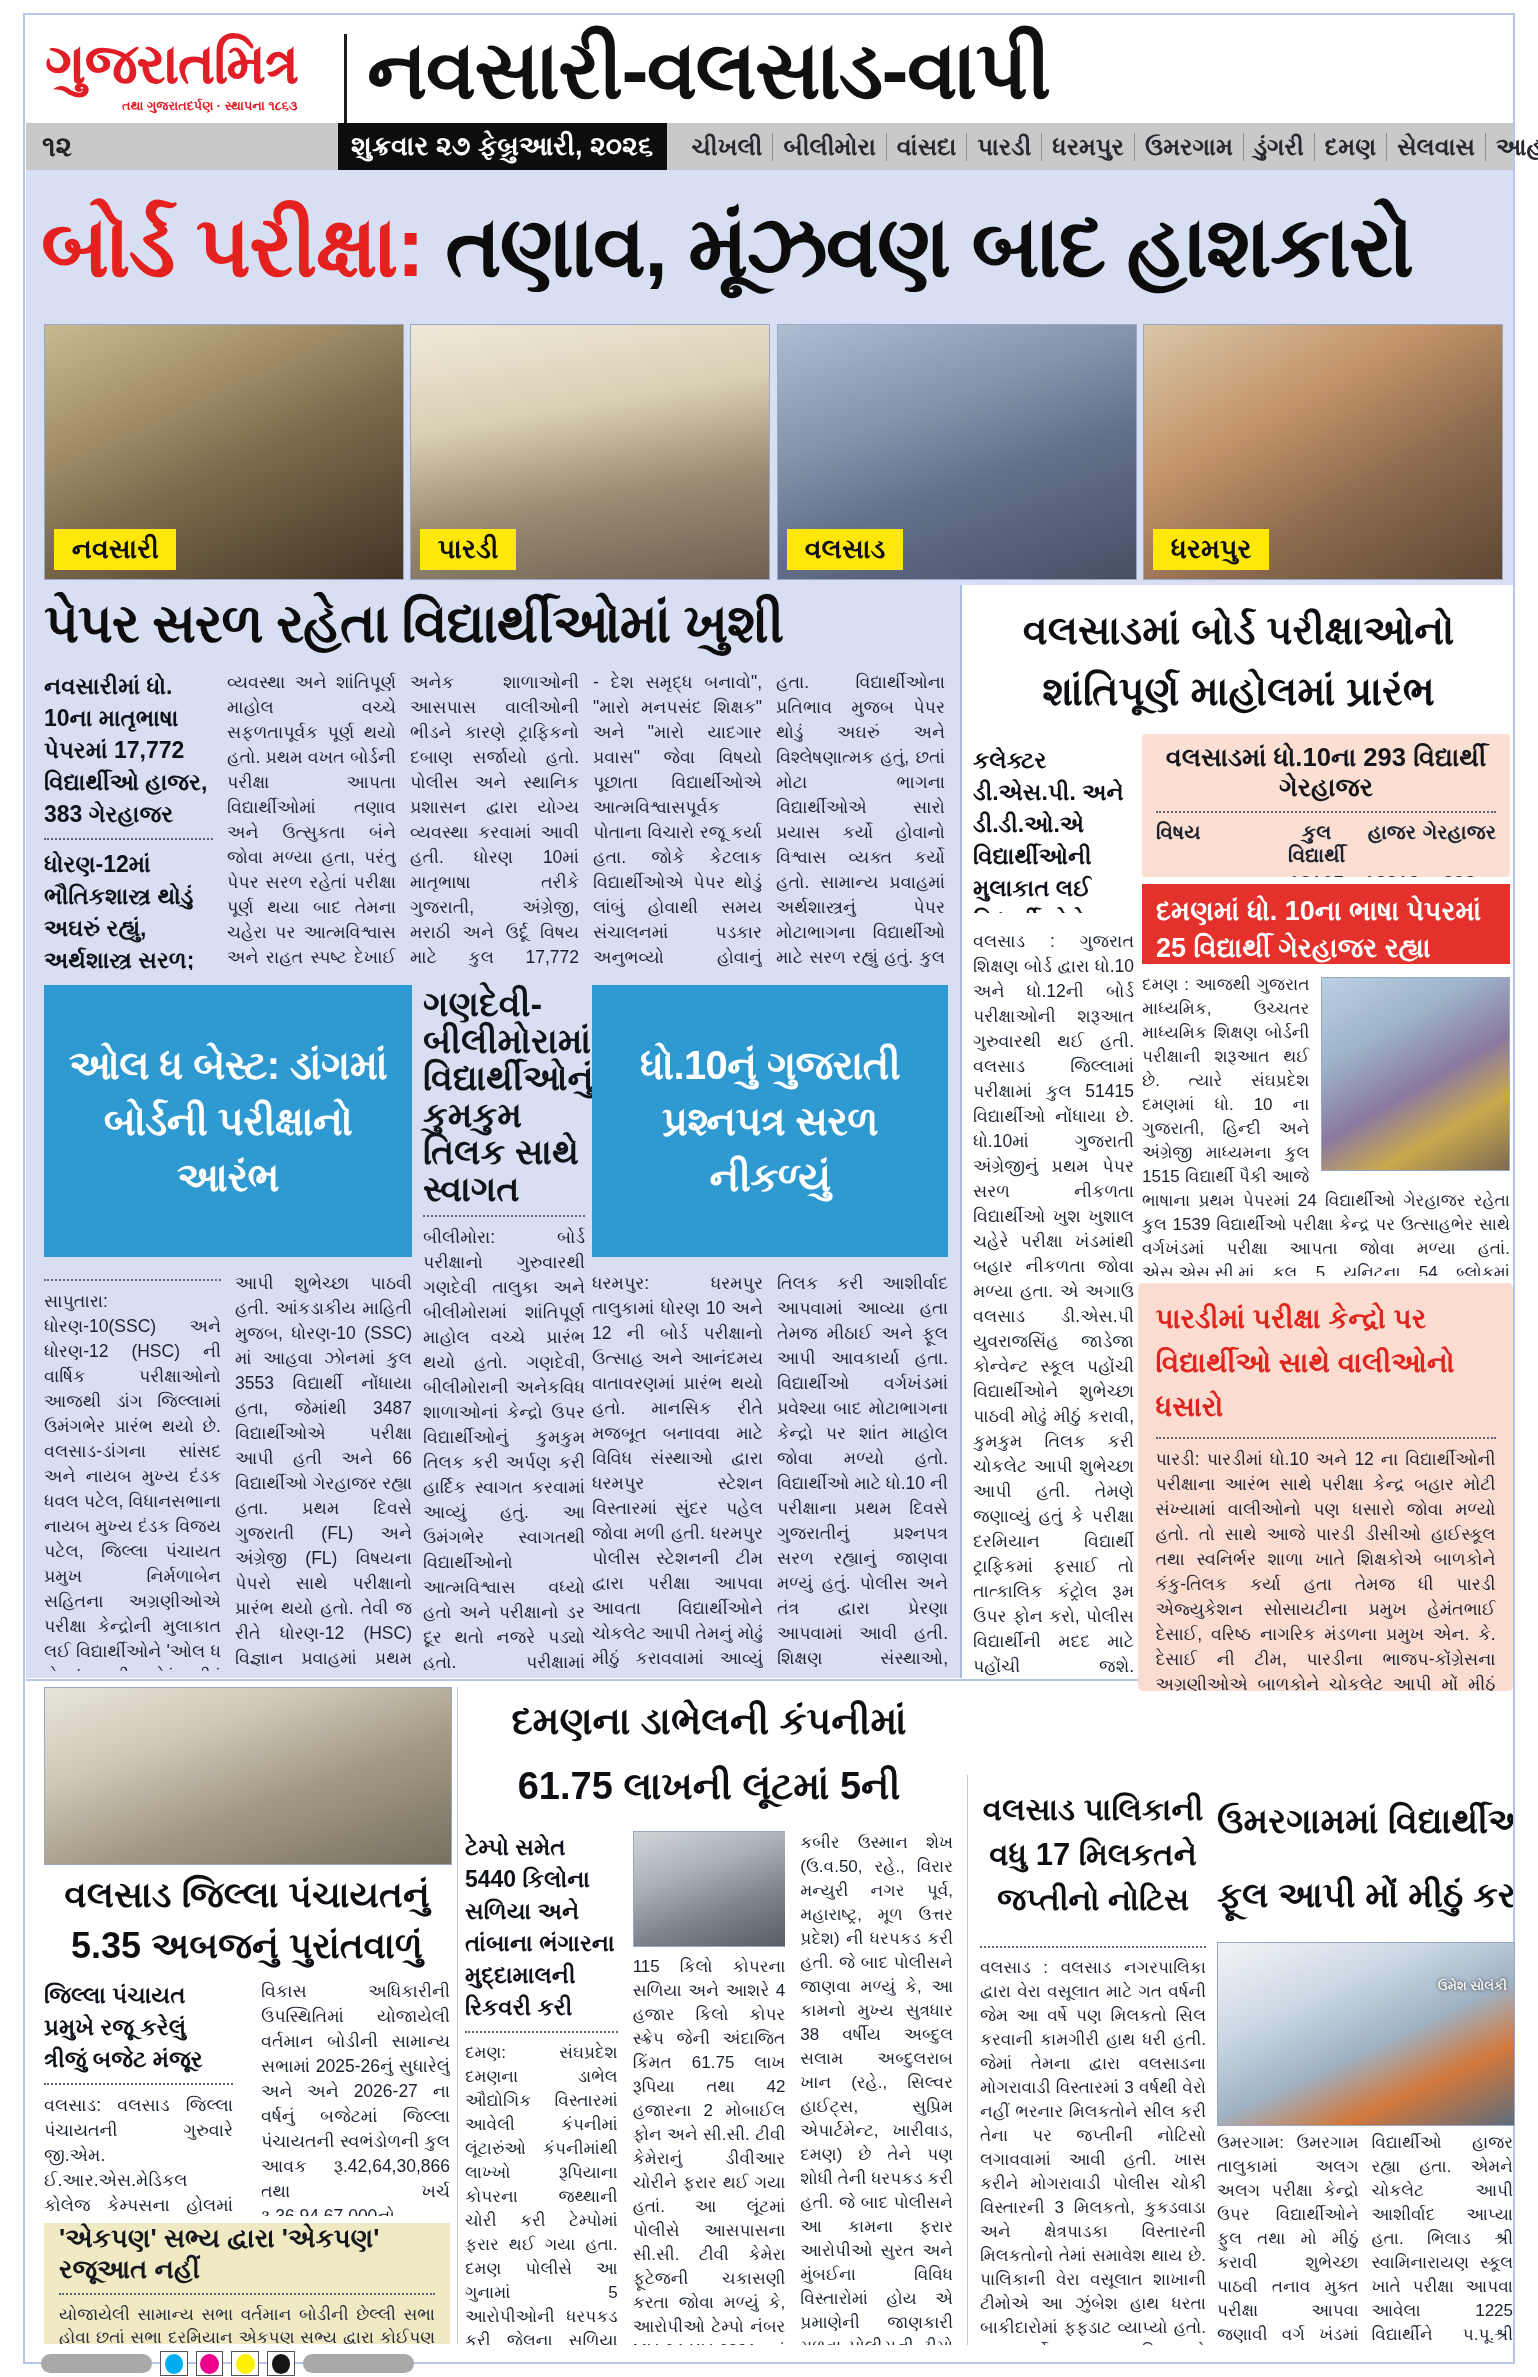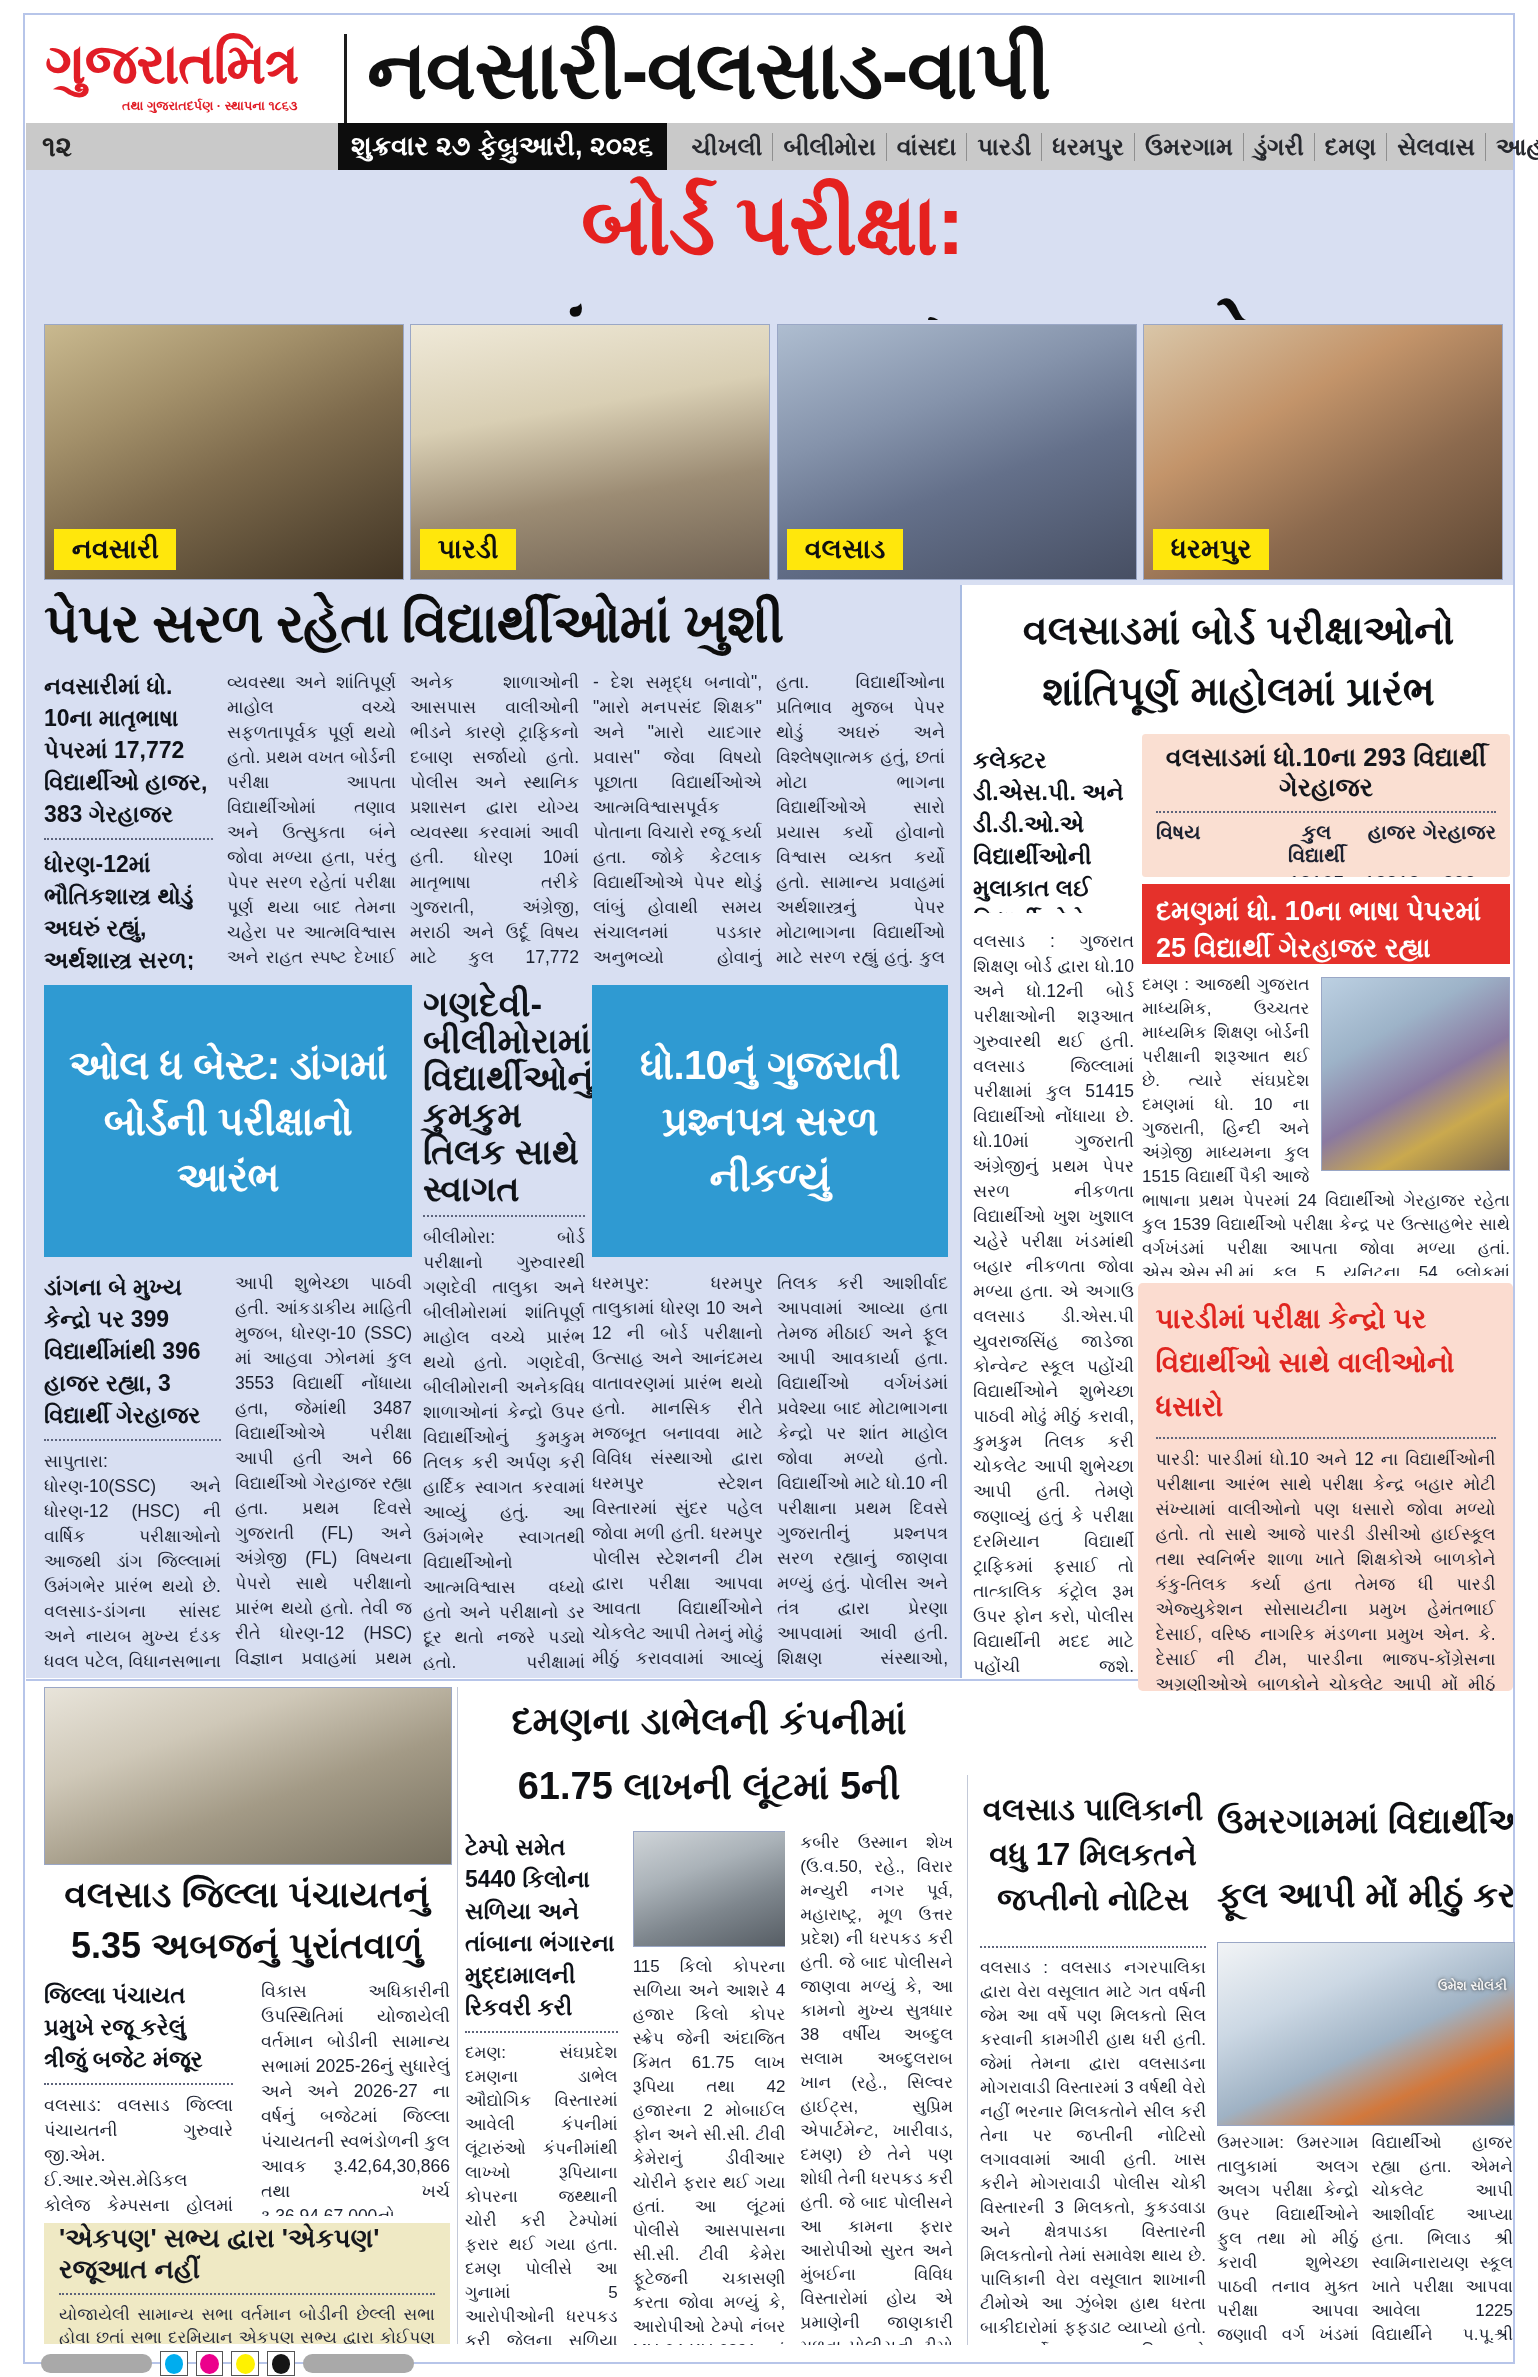--- a/index.html
+++ b/index.html
@@ -20,21 +20,21 @@
   .towns span{font-size:24px;font-weight:bold;color:#26282e;padding:0 10px;border-left:1.2px solid #8f8f8f;white-space:nowrap;}
   .towns span:first-child{border-left:none;}
   
   .panel-top{left:25.6px;top:170px;width:1487px;height:415px;background:#d8dff2;}
   .panel-left{left:25.6px;top:585px;width:934px;height:1093px;background:#d8dff2;}
   .vrule-main{left:960px;top:585px;width:2.3px;height:1093px;background:#a9bce2;}
   .hrule-bottom{left:25.6px;top:1679px;width:1487px;height:1.7px;background:#b7c5e9;}
   .vrule-b1{left:457px;top:1687px;width:1.2px;height:657px;background:#c3c9d8;}
   .vrule-b2{left:967px;top:1775px;width:1.2px;height:570px;background:#c3c9d8;}
   
-  .banner{left:41px;top:176px;width:1462px;height:144px;display:flex;align-items:center;gap:22px;white-space:nowrap;overflow:hidden;flex-direction:column;}
+  .banner{left:41px;top:176px;width:1462px;height:144px;display:flex;align-items:center;gap:22px;white-space:nowrap;overflow:hidden;}
   .banner .kicker{font-size:85px;font-weight:bold;color:#e5211f;letter-spacing:-1.7px;}
   .banner .head{font-size:85px;font-weight:bold;color:#0c0c0c;letter-spacing:-1.7px;}
   
   .photo{overflow:hidden;border:0.6px solid #9aa7c6;}
   .ph1{left:44px;top:324px;width:358px;height:254px;background:linear-gradient(155deg,#c9b98f 0%,#a3906a 30%,#7d6a4c 55%,#5b4c36 80%,#423524 100%);}
   .ph2{left:410px;top:324px;width:358px;height:254px;background:linear-gradient(170deg,#efe9d8 0%,#d9cfb4 35%,#9c8c74 65%,#6f6152 100%);}
   .ph3{left:777px;top:324px;width:358px;height:254px;background:linear-gradient(160deg,#aebdd0 0%,#8593ab 35%,#64708a 60%,#474f63 100%);}
   .ph4{left:1143px;top:324px;width:358px;height:254px;background:linear-gradient(150deg,#d9c6a8 0%,#c3946a 35%,#8c6a4e 65%,#5d4734 100%);}
   .chip{position:absolute;left:9.3px;bottom:9.3px;background:#ffe70c;color:#101010;font-weight:bold;font-size:27px;padding:4.7px 17.5px;}
   
@@ -155,21 +155,20 @@
   </div>
   <div class="col body-text">વ્યવસ્થા અને શાંતિપૂર્ણ માહોલ વચ્ચે સફળતાપૂર્વક પૂર્ણ થયો હતો. પ્રથમ વખત બોર્ડની પરીક્ષા આપતા વિદ્યાર્થીઓમાં તણાવ અને ઉત્સુકતા બંને જોવા મળ્યા હતા, પરંતુ પેપર સરળ રહેતાં પરીક્ષા પૂર્ણ થયા બાદ તેમના ચહેરા પર આત્મવિશ્વાસ અને રાહત સ્પષ્ટ દેખાઈ હતી. વિદ્યાર્થીઓની સુવિધા માટે આ વર્ષે પણ નવસારી અને ચીખલી એમ બે ઝોનમાં પરીક્ષા કેન્દ્રોની વ્યવસ્થા કરવામાં આવી હતી. પરીક્ષા શરૂ અને પૂર્ણ થતાં સમયે શહેરની</div>
   <div class="col body-text">અનેક શાળાઓની આસપાસ વાલીઓની ભીડને કારણે ટ્રાફિકનો દબાણ સર્જાયો હતો. પોલીસ અને સ્થાનિક પ્રશાસન દ્વારા યોગ્ય વ્યવસ્થા કરવામાં આવી હતી. ધોરણ 10માં માતૃભાષા તરીકે ગુજરાતી, અંગ્રેજી, મરાઠી અને ઉર્દૂ વિષય માટે કુલ 17,772 વિદ્યાર્થીઓ નોંધાયેલા હતા, જેમાંથી 383 વિદ્યાર્થીઓ ગેરહાજર રહ્યા હતા. વિદ્યાર્થીઓના પ્રતિભાવ મુજબ માતૃભાષાનું પેપર સરળ અને અભ્યાસક્રમ આધારિત રહ્યું હતું. નિબંધ</div>
   <div class="col body-text">- દેશ સમૃદ્ધ બનાવો", "મારો મનપસંદ શિક્ષક" અને "મારો યાદગાર પ્રવાસ" જેવા વિષયો પૂછાતા વિદ્યાર્થીઓએ આત્મવિશ્વાસપૂર્વક પોતાના વિચારો રજૂ કર્યા હતા. જોકે કેટલાક વિદ્યાર્થીઓએ પેપર થોડું લાંબું હોવાથી સમય સંચાલનમાં પડકાર અનુભવ્યો હોવાનું જણાવ્યું હતું. બપોર બાદ ધો. 12ની પરીક્ષા યોજાઈ હતી. વિજ્ઞાન પ્રવાહમાં ભૌતિકશાસ્ત્ર વિષય માટે 4,959 વિદ્યાર્થીઓ હાજર રહ્યા હતા, જ્યારે 40</div>
   <div class="col body-text">હતા. વિદ્યાર્થીઓના પ્રતિભાવ મુજબ પેપર થોડું અઘરું અને વિશ્લેષણાત્મક હતું, છતાં મોટા ભાગના વિદ્યાર્થીઓએ સારો પ્રયાસ કર્યો હોવાનો વિશ્વાસ વ્યક્ત કર્યો હતો. સામાન્ય પ્રવાહમાં અર્થશાસ્ત્રનું પેપર મોટાભાગના વિદ્યાર્થીઓ માટે સરળ રહ્યું હતું. કુલ 6,102માંથી 6,073 વિદ્યાર્થીઓ હાજર રહ્યા હતા અને 29 વિદ્યાર્થીઓ ગેરહાજર રહ્યા હતા. સમગ્ર જિલ્લામાં પરીક્ષા શાંતિપૂર્ણ અને શિસ્તબદ્ધ વાતાવરણમાં પૂર્ણ થતાં પ્રથમ</div>
 </div>
 
 <div class="abs bluebox dangbox">ઓલ ધ બેસ્ટ: ડાંગમાં બોર્ડની પરીક્ષાનો આરંભ</div>
 <div class="abs dang-cols">
   <div class="col">
-    <div class="deck">ડાંગના બે મુખ્ય કેન્દ્રો પર 399 વિદ્યાર્થીમાંથી 396 હાજર રહ્યા, 3 વિદ્યાર્થી ગેરહાજર</div>
     <div class="dotted"></div>
     <div class="body-text">સાપુતારા: ધોરણ-10(SSC) અને ધોરણ-12 (HSC) ની વાર્ષિક પરીક્ષાઓનો આજથી ડાંગ જિલ્લામાં ઉમંગભેર પ્રારંભ થયો છે. વલસાડ-ડાંગના સાંસદ અને નાયબ મુખ્ય દંડક ધવલ પટેલ, વિધાનસભાના નાયબ મુખ્ય દંડક વિજય પટેલ, જિલ્લા પંચાયત પ્રમુખ નિર્મળાબેન સહિતના અગ્રણીઓએ પરીક્ષા કેન્દ્રોની મુલાકાત લઈ વિદ્યાર્થીઓને 'ઓલ ધ બેસ્ટ' કહી મોઢું મીઠું કરાવ્યું હતું. ડાંગ કલેક્ટર સહિત પોલીસ વિભાગના અધિકારીઓએ પણ વિદ્યાર્થીઓને પુષ્પગુચ્છ</div>
   </div>
   <div class="col body-text">આપી શુભેચ્છા પાઠવી હતી. આંકડાકીય માહિતી મુજબ, ધોરણ-10 (SSC) માં આહવા ઝોનમાં કુલ 3553 વિદ્યાર્થી નોંધાયા હતા, જેમાંથી 3487 વિદ્યાર્થીઓએ પરીક્ષા આપી હતી અને 66 વિદ્યાર્થીઓ ગેરહાજર રહ્યા હતા. પ્રથમ દિવસે ગુજરાતી (FL) અને અંગ્રેજી (FL) વિષયના પેપરો સાથે પરીક્ષાનો પ્રારંભ થયો હતો. તેવી જ રીતે ધોરણ-12 (HSC) વિજ્ઞાન પ્રવાહમાં પ્રથમ દિવસે 'ભૌતિક વિજ્ઞાન' (Physics) વિષયની પરીક્ષા યોજાઈ હતી, જેમાં ડાંગ જિલ્લાના બે મુખ્ય કેન્દ્રો પરથી નોંધાયેલા 399 વિદ્યાર્થીમાંથી 396 હાજર રહ્યા. જ્યારે સામાન્ય પ્રવાહમાં 'અર્થશાસ્ત્ર' (Economics) વિષય માટે 7 બિલ્ડિંગમાં કુલ 1964 વિદ્યાર્થીમાંથી 1951 વિદ્યાર્થીઓ હાજર રહ્યા હતા અને 13 વિદ્યાર્થી ગેરહાજર નોંધાયા હતા.</div>
 </div>
 
 <div class="abs gandevi-head">ગણદેવી-બીલીમોરામાં વિદ્યાર્થીઓનું કુમકુમ તિલક સાથે સ્વાગત</div>
 <div class="abs gandevi-body">
   <div class="dotted"></div>
   <div class="body-text">બીલીમોરા: બોર્ડ પરીક્ષાનો ગુરુવારથી ગણદેવી તાલુકા અને બીલીમોરામાં શાંતિપૂર્ણ માહોલ વચ્ચે પ્રારંભ થયો હતો. ગણદેવી, બીલીમોરાની અનેકવિધ શાળાઓનાં કેન્દ્રો ઉપર વિદ્યાર્થીઓનું કુમકુમ તિલક કરી અર્પણ કરી હાર્દિક સ્વાગત કરવામાં આવ્યું હતું. આ ઉમંગભેર સ્વાગતથી વિદ્યાર્થીઓનો આત્મવિશ્વાસ વધ્યો હતો અને પરીક્ષાનો ડર દૂર થતો નજરે પડ્યો હતો. પરીક્ષામાં પારદર્શિતા જળવાઈ રહે તે માટે સીસીટીવી કેમેરાની ચુસ્ત વ્યવસ્થા ગોઠવવામાં આવી હતી. ગેરરીતિ અટકાવવા માટે શિક્ષણ વિભાગ દ્વારા સ્કવોડ સૂચનાઓનું પાલન કરાવ્યું હતું. કોઈ અનિચ્છનીય ઘટના ન બને તે માટે શાંતિપૂર્ણ વ્યવસ્થા તંત્ર દ્વારા ગોઠવવામાં આવી હતી.</div>

